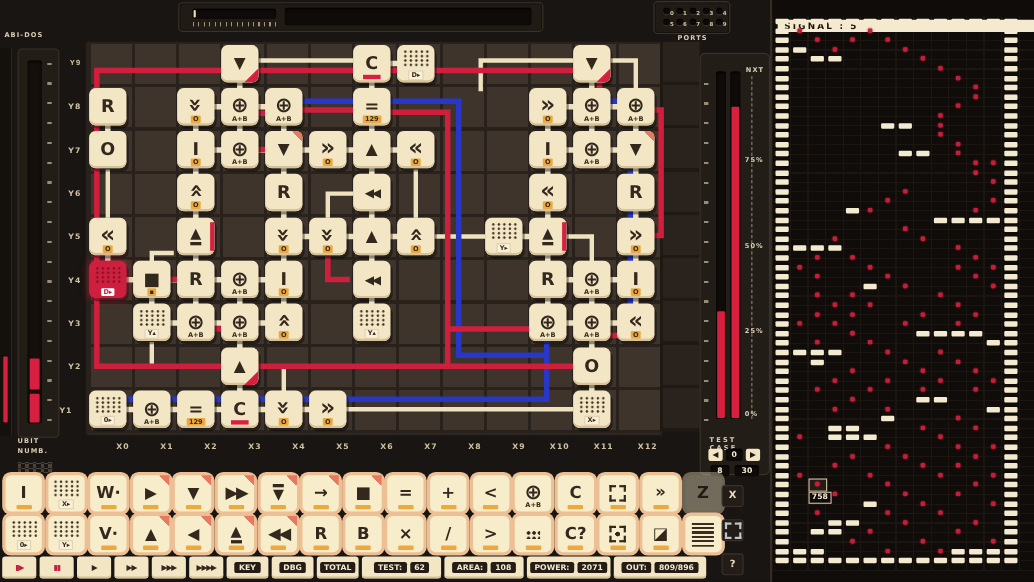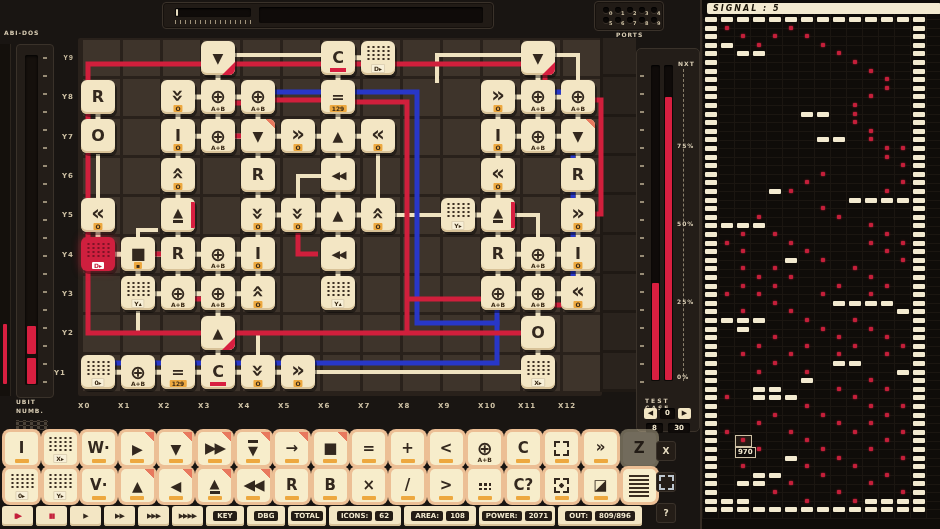--- a/index.html
+++ b/index.html
@@ -22,21 +22,21 @@
   .slider-ticks{position:absolute;width:4px;background:repeating-linear-gradient(0deg,#c9bb9d 0 2px,transparent 2px 18px);opacity:.7;}
   #ubit-dots{left:16px;top:420px;width:32px;height:10px;background:repeating-linear-gradient(90deg,#6b6152 0 3px,transparent 3px 7px),repeating-linear-gradient(0deg,#6b6152 0 1px,transparent 1px 4px);background-blend-mode:multiply;opacity:.6;}
   
   #grid-bg{left:78px;top:38px;width:520px;height:354px;background-color:#3e342b;
     background-image:repeating-linear-gradient(90deg,#29211b 0 3px,transparent 3px 40px),
                      repeating-linear-gradient(0deg,#29211b 0 3px,transparent 3px 39.33px);
     border:2px solid #29211b;border-radius:2px;}
   #grid-ext{left:600px;top:38px;width:36px;height:354px;background-color:#2a231d;
     background-image:repeating-linear-gradient(90deg,#1f1914 0 3px,transparent 3px 40px),
                      repeating-linear-gradient(0deg,#1f1914 0 3px,transparent 3px 39.33px);}
-  .grid-lab{position:absolute;color:#cfc2a5;font-size:7px;letter-spacing:1px;text-align:left;}
+  .grid-lab{position:absolute;color:#cfc2a5;font-size:7px;letter-spacing:1px;text-align:right;}
   
   .tile{position:absolute;width:34px;height:34px;background:#f3e6c4;border-radius:6px;
         box-shadow:2px 3px 0 rgba(0,0,0,.4),inset 0 -2px 0 #d8c298;display:flex;align-items:center;justify-content:center;color:#33281e;overflow:hidden;}
   .tile .glyph{font-size:16px;line-height:1;}
   .glyph.sm{font-size:11px;letter-spacing:-2px;}
   .glyph.chev{font-size:21px;margin-top:-3px;}
   .rotd{transform:rotate(90deg);} .rotu{transform:rotate(-90deg);}
   .badge{position:absolute;bottom:2px;left:50%;transform:translateX(-50%);font-size:6px;line-height:7px;padding:0 2px;border-radius:1px;background:#eda83f;color:#3a2a16;white-space:nowrap;}
   .badge.cream{background:#f8f0d8;border:1px solid #a590624d;}
   .badge.plain{background:transparent;font-size:6px;}
@@ -77,21 +77,21 @@
   .sidebtn{position:absolute;width:18px;height:18px;background:#241d17;border:1px solid #3a322a;border-radius:3px;color:#e7dcc0;font-size:9px;display:flex;align-items:center;justify-content:center;}
   
   .tbtn{position:absolute;height:20px;background:#f3e6c4;border-radius:3px;box-shadow:inset 0 -2px 0 #d8c298;display:flex;align-items:center;justify-content:center;gap:3px;color:#33281e;font-size:7px;letter-spacing:-1px;}
   .tbtn .red{color:#c4203c;}
   .pill{background:#241c15;color:#f3ead0;font-size:7px;letter-spacing:0;padding:1px 4px;border-radius:2px;white-space:nowrap;}
   
   #signal{left:700px;top:0;width:240px;height:529px;background:#0f0c09;border-left:2px solid #352c24;}
   #sig-grid{position:absolute;left:0;top:14px;width:240px;height:505px;
     background-image:repeating-linear-gradient(90deg,#1b1611 0 1px,transparent 1px 16px),
                      repeating-linear-gradient(0deg,#1b1611 0 1px,transparent 1px 8.6px);}
-  .sig-header{position:absolute;left:5px;top:3px;width:228px;height:11px;background:#f3ead0;border-radius:2px;color:#191307;font-size:8px;letter-spacing:2px;padding-left:6px;line-height:12px;font-style:italic;}
+  .sig-header{position:absolute;left:5px;top:18px;width:228px;height:11px;background:#f3ead0;border-radius:2px;color:#191307;font-size:8px;letter-spacing:2px;padding-left:6px;line-height:12px;}
   .sdash{position:absolute;width:12px;height:5px;background:#f3ead0;border-radius:1px;}
   .sdot{position:absolute;width:4px;height:4px;background:#c41f3a;border-radius:1px;box-shadow:0 0 2px #c41f3a;}
   .ssel{position:absolute;border:1px solid #cfc2a5;background:#241c15;}
   .ssel-lab{position:absolute;background:#0f0b09;border:1px solid #cfc2a5;color:#f3ead0;font-size:7px;line-height:9px;padding:0 2px;}
 </style>
 </head>
 <body>
 
 <div id="stage">
 
@@ -708,21 +708,21 @@
       <div class="tbtn" style="left: 206px; top: 506px; width: 38px;">
         <div class="pill">KEY</div>
       </div>
       <div class="tbtn" style="left: 247px; top: 506px; width: 38px;">
         <div class="pill">DBG</div>
       </div>
       <div class="tbtn" style="left: 288px; top: 506px; width: 38px;">
         <div class="pill">TOTAL</div>
       </div>
       <div class="tbtn" style="left: 329px; top: 506px; width: 72px;">
-        <div class="pill">ICONS:</div>
+        <div class="pill">TEST:</div>
         <div class="pill">62</div>
       </div>
       <div class="tbtn" style="left: 404px; top: 506px; width: 72px;">
         <div class="pill">AREA:</div>
         <div class="pill">108</div>
       </div>
       <div class="tbtn" style="left: 479px; top: 506px; width: 76px;">
         <div class="pill">POWER:</div>
         <div class="pill">2071</div>
       </div>
@@ -972,21 +972,21 @@
         <div class="sdash" style="left: 211px; top: 421.2px;"></div>
         <div class="sdash" style="left: 3px; top: 429.8px;"></div>
         <div class="sdot" style="left: 23px; top: 429.8px;"></div>
         <div class="sdot" style="left: 87px; top: 429.8px;"></div>
         <div class="sdot" style="left: 151px; top: 429.8px;"></div>
         <div class="sdot" style="left: 199px; top: 429.8px;"></div>
         <div class="sdash" style="left: 211px; top: 429.8px;"></div>
         <div class="sdash" style="left: 3px; top: 438.4px;"></div>
         <div class="ssel" style="left: 33px; top: 435.4px; width: 15px; height: 10px;"></div>
         <div class="sdot" style="left: 39px; top: 438.4px;"></div>
-        <div class="ssel-lab" style="left: 33px; top: 447.4px;">970</div>
+        <div class="ssel-lab" style="left: 33px; top: 447.4px;">758</div>
         <div class="sdot" style="left: 103px; top: 438.4px;"></div>
         <div class="sdot" style="left: 183px; top: 438.4px;"></div>
         <div class="sdash" style="left: 211px; top: 438.4px;"></div>
         <div class="sdash" style="left: 3px; top: 447px;"></div>
         <div class="sdot" style="left: 55px; top: 447px;"></div>
         <div class="sdot" style="left: 119px; top: 447px;"></div>
         <div class="sdot" style="left: 167px; top: 447px;"></div>
         <div class="sdash" style="left: 211px; top: 447px;"></div>
         <div class="sdash" style="left: 3px; top: 455.6px;"></div>
         <div class="sdash" style="left: 83px; top: 455.6px;"></div>

